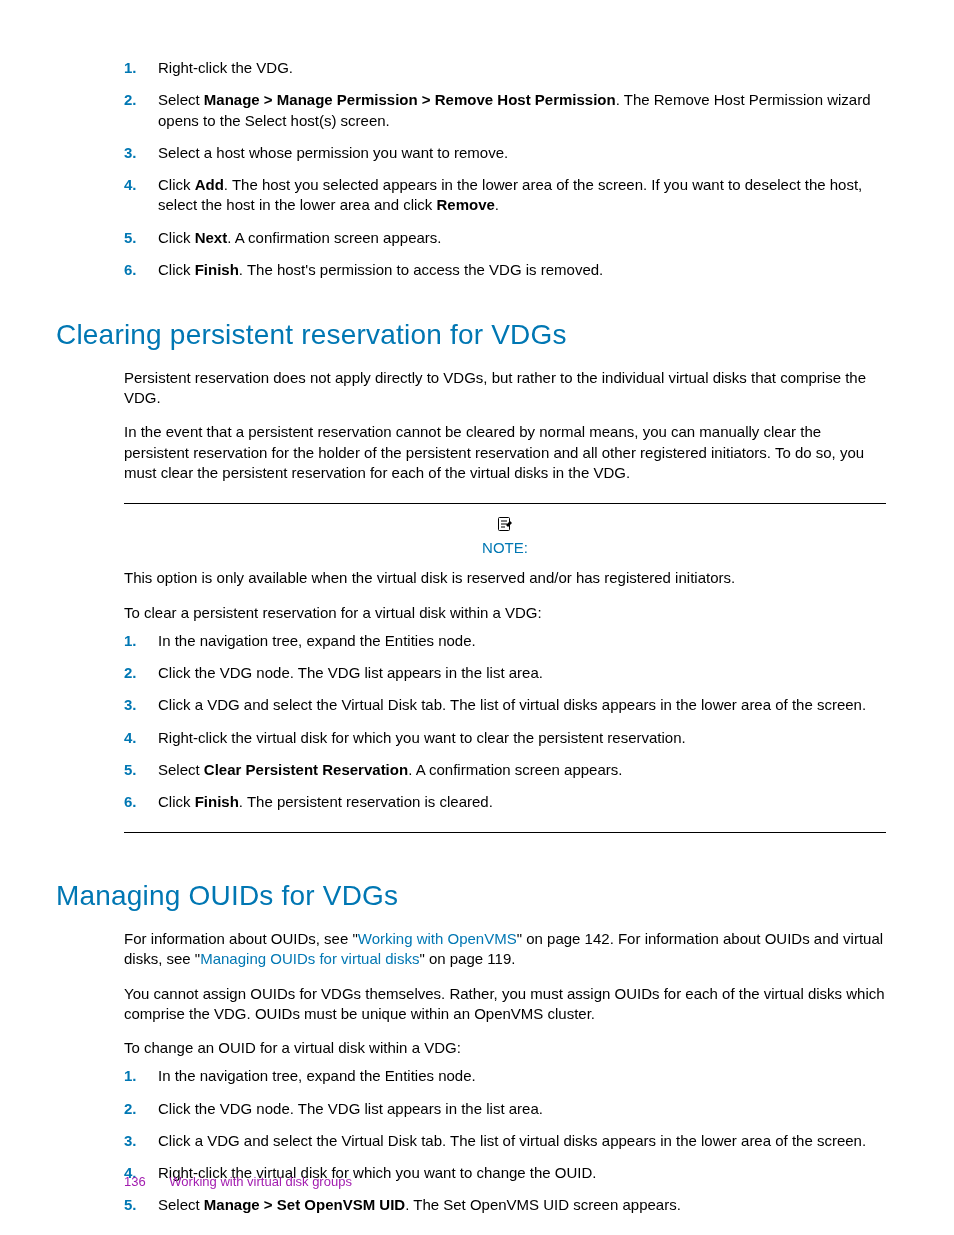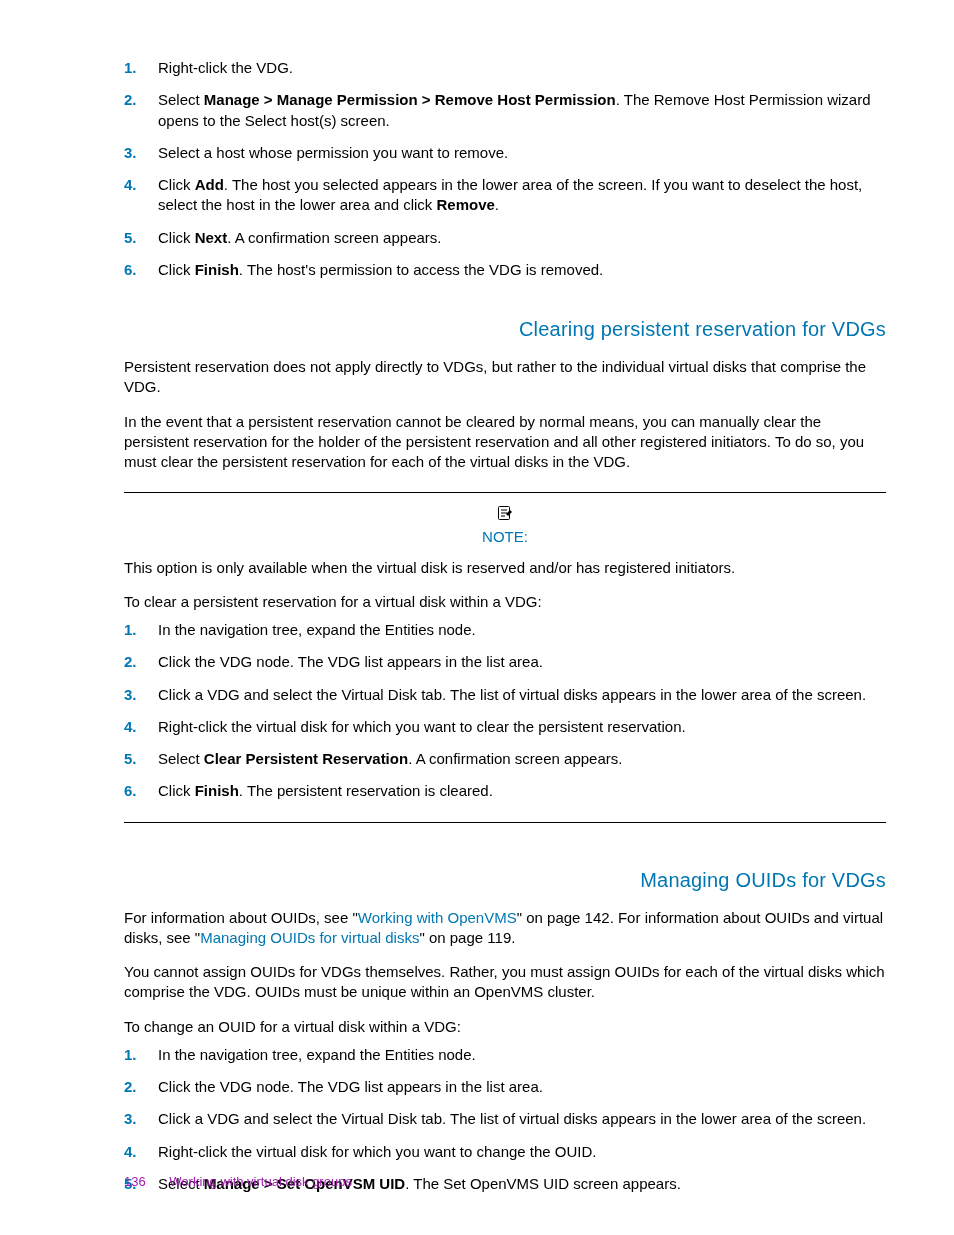--- a/index.html
+++ b/index.html
@@ -38,26 +38,25 @@
     flex: 0 0 34px;
     color: #0077b3;
     font-weight: 600;
     font-size: 15px;
   }
   ol.numbered > li > .txt {
     flex: 1 1 auto;
   }
   b, strong { font-weight: 700; }
   h1.section {
-    font-size: 20px;
+    font-size: 28px;
     color: #0077b3;
     font-weight: 300;
     margin: 36px 0 14px 0;
     letter-spacing: 0.2px;
-    text-align: right;
   }
   p.para {
     margin: 8px 0 14px 0;
   }
   hr.rule {
     border: none;
     border-top: 1px solid #000;
     margin: 20px 0 12px 0;
   }
   .note-row {

